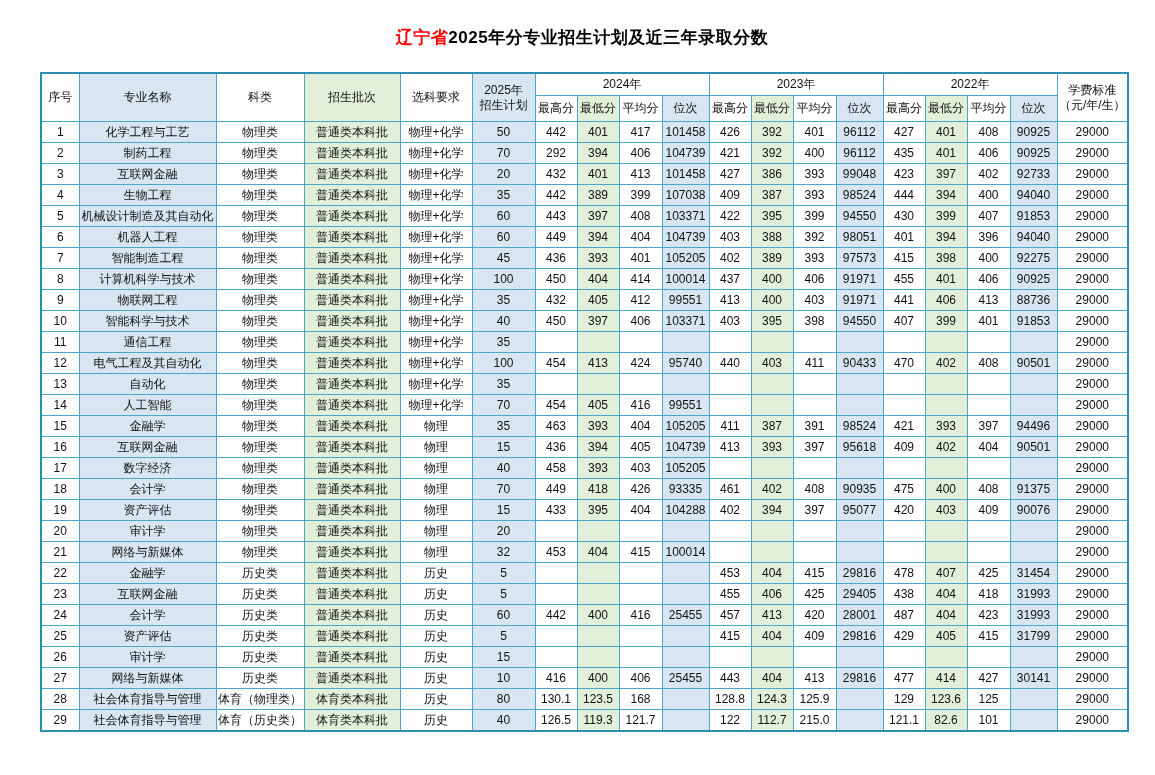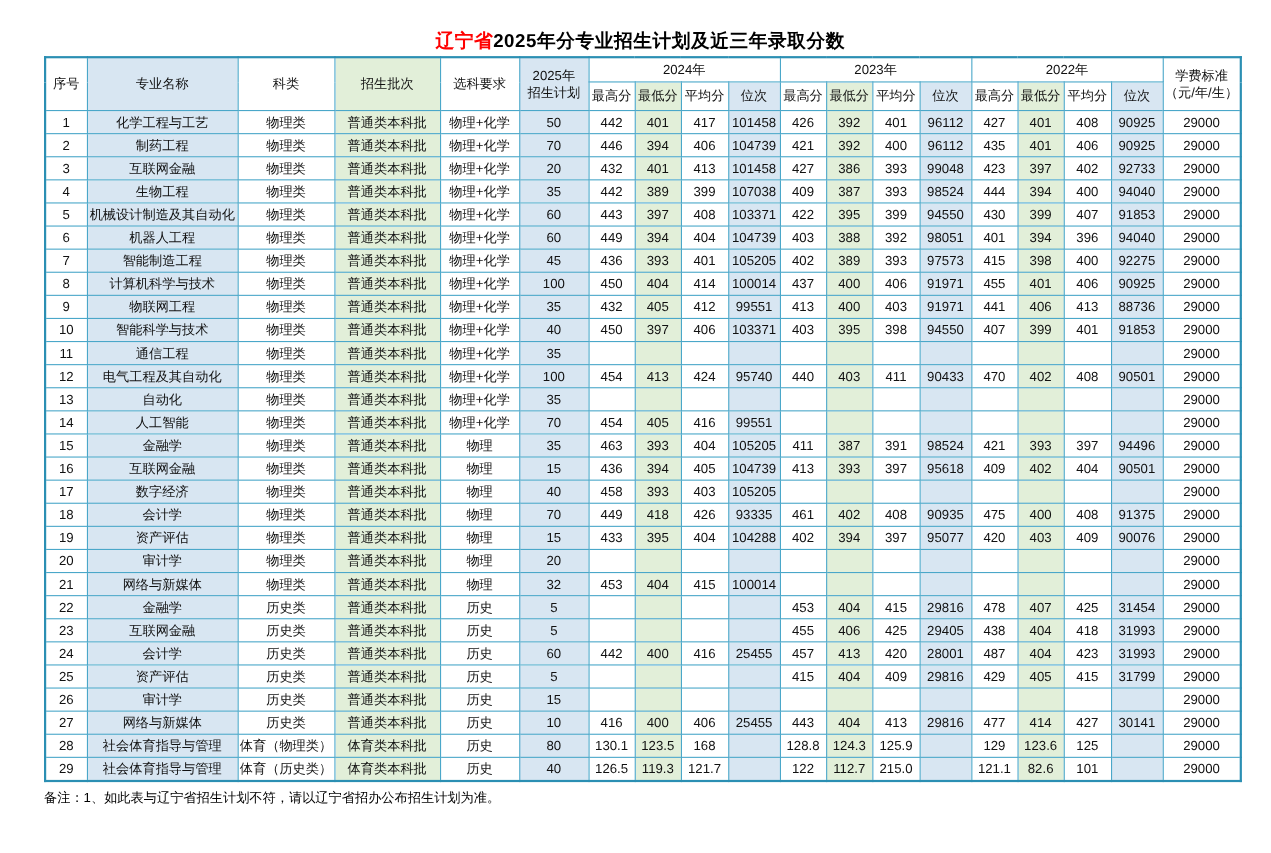--- a/index.html
+++ b/index.html
@@ -4,21 +4,21 @@
 <style>
   html,body{margin:0;padding:0;background:#ffffff;}
   body{
     width:1155px;height:775px;overflow:hidden;
     font-family:"Liberation Sans","DejaVu Sans",sans-serif;
     color:#1a1a1a;
   }
   .page{padding:26px 0 0 40px;}
   .title{
     width:1084px;text-align:center;font-size:17px;font-weight:bold;
-    letter-spacing:.5px;margin-bottom:2px;color:#000;
+    letter-spacing:.5px;margin-bottom:23px;color:#000;
   }
   .title .red{color:#ff0000;}
   table.adm{
     table-layout:fixed;border-collapse:collapse;width:1084px;
     border:2px solid #2b8fb3;
   }
   table.adm th,table.adm td{
     border:1px solid #4aa7c9;
     text-align:center;vertical-align:middle;
     font-size:12px;font-weight:normal;color:#111;
@@ -125,21 +125,21 @@
           <td class="blue">90925</td>
           <td>29000</td>
         </tr>
         <tr>
           <td>2</td>
           <td class="blue">制药工程</td>
           <td>物理类</td>
           <td class="green">普通类本科批</td>
           <td>物理+化学</td>
           <td class="blue plan">70</td>
-          <td>446</td>
+          <td>292</td>
           <td class="green">394</td>
           <td>406</td>
           <td class="blue">104739</td>
           <td>421</td>
           <td class="green">392</td>
           <td>400</td>
           <td class="blue">96112</td>
           <td>435</td>
           <td class="green">401</td>
           <td>406</td>
@@ -710,16 +710,15 @@
           <td>121.1</td>
           <td class="green">82.6</td>
           <td>101</td>
           <td class="blue"></td>
           <td>29000</td>
         </tr>
       </tbody>
   </table>
 
   <div class="notes">
-    <div class="l1">备注：1、如此表与辽宁省招生计划不符，请以辽宁省招办公布招生计划为准。</div>
   </div>
 
 </div>
 
 </body></html>

